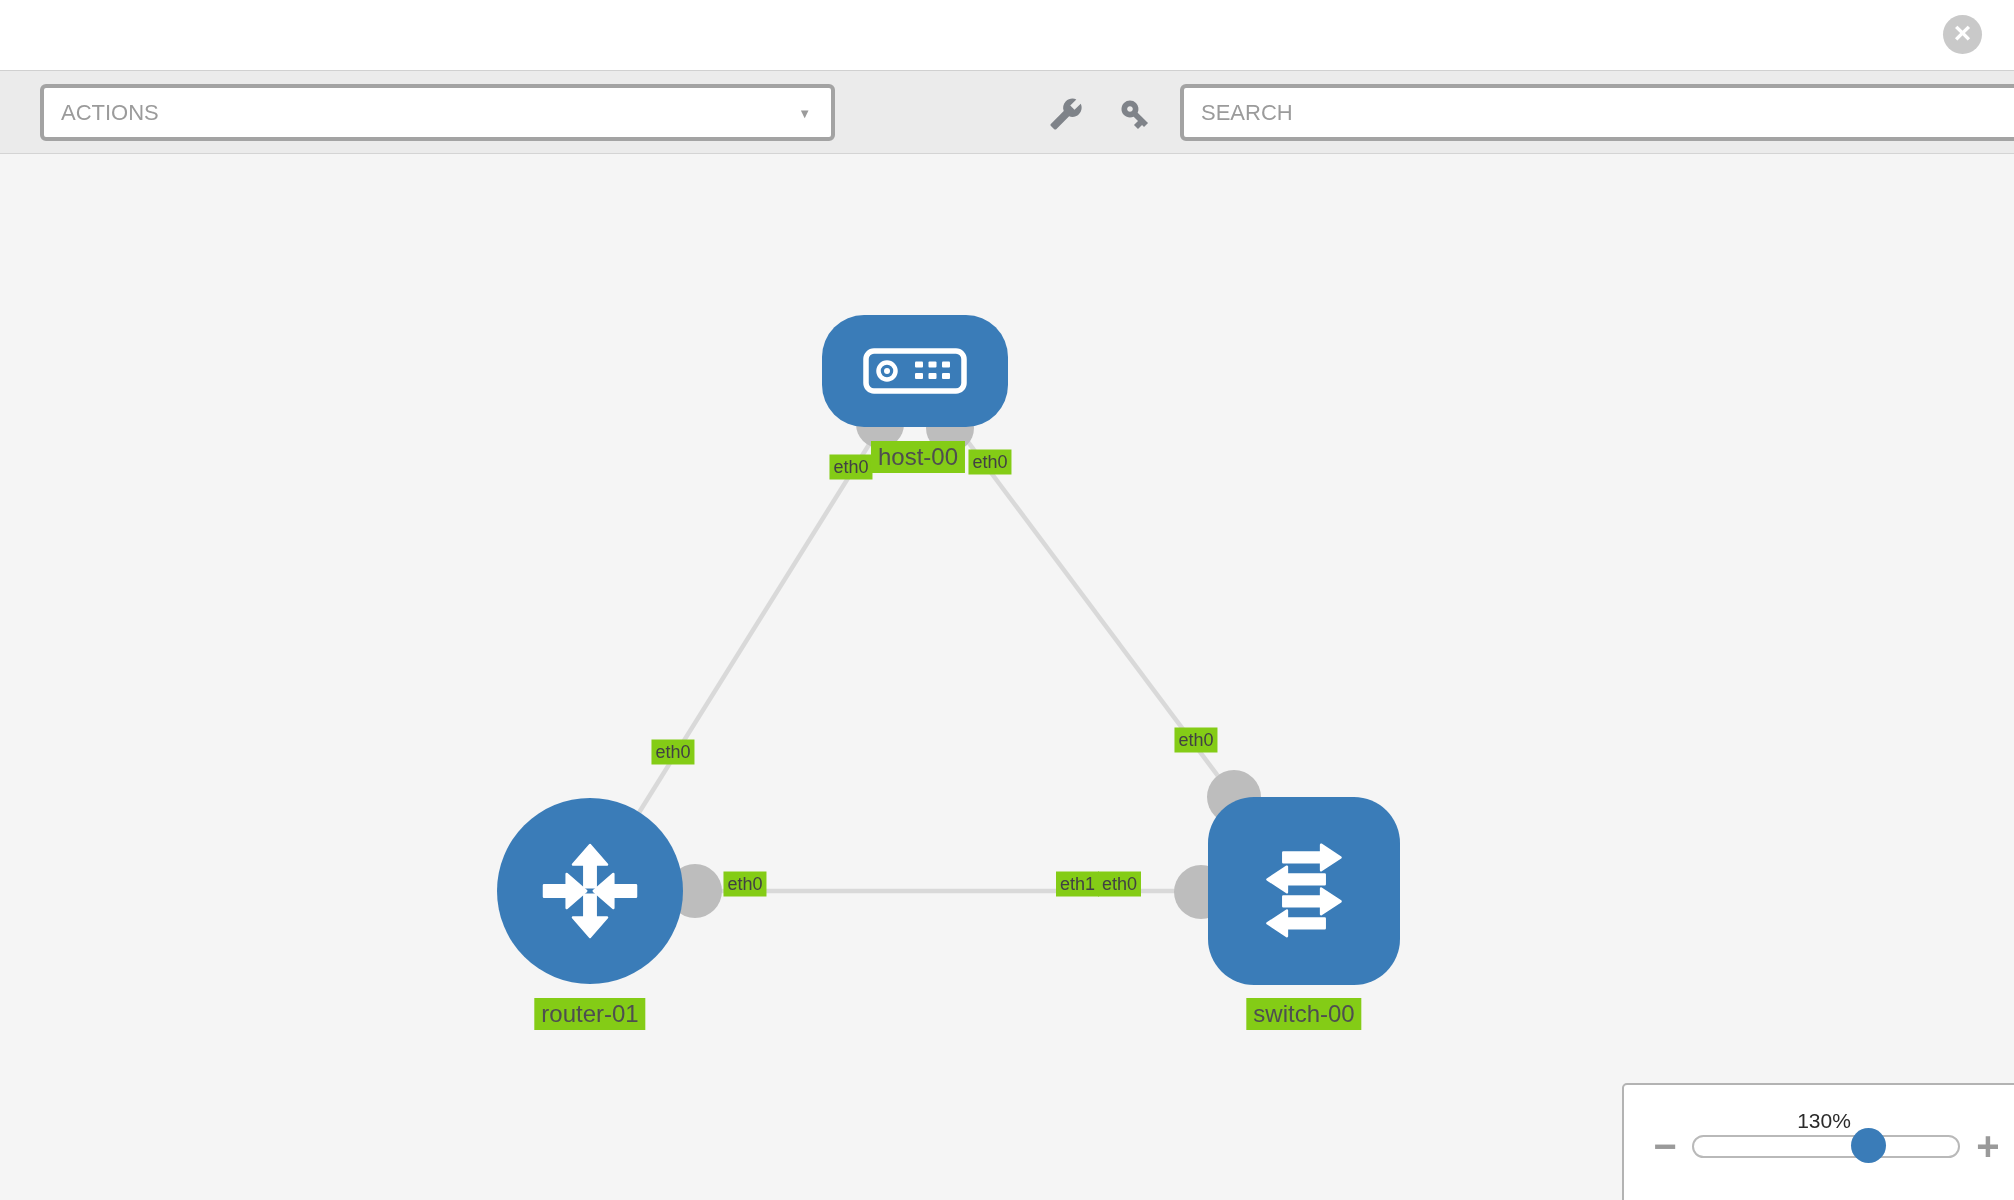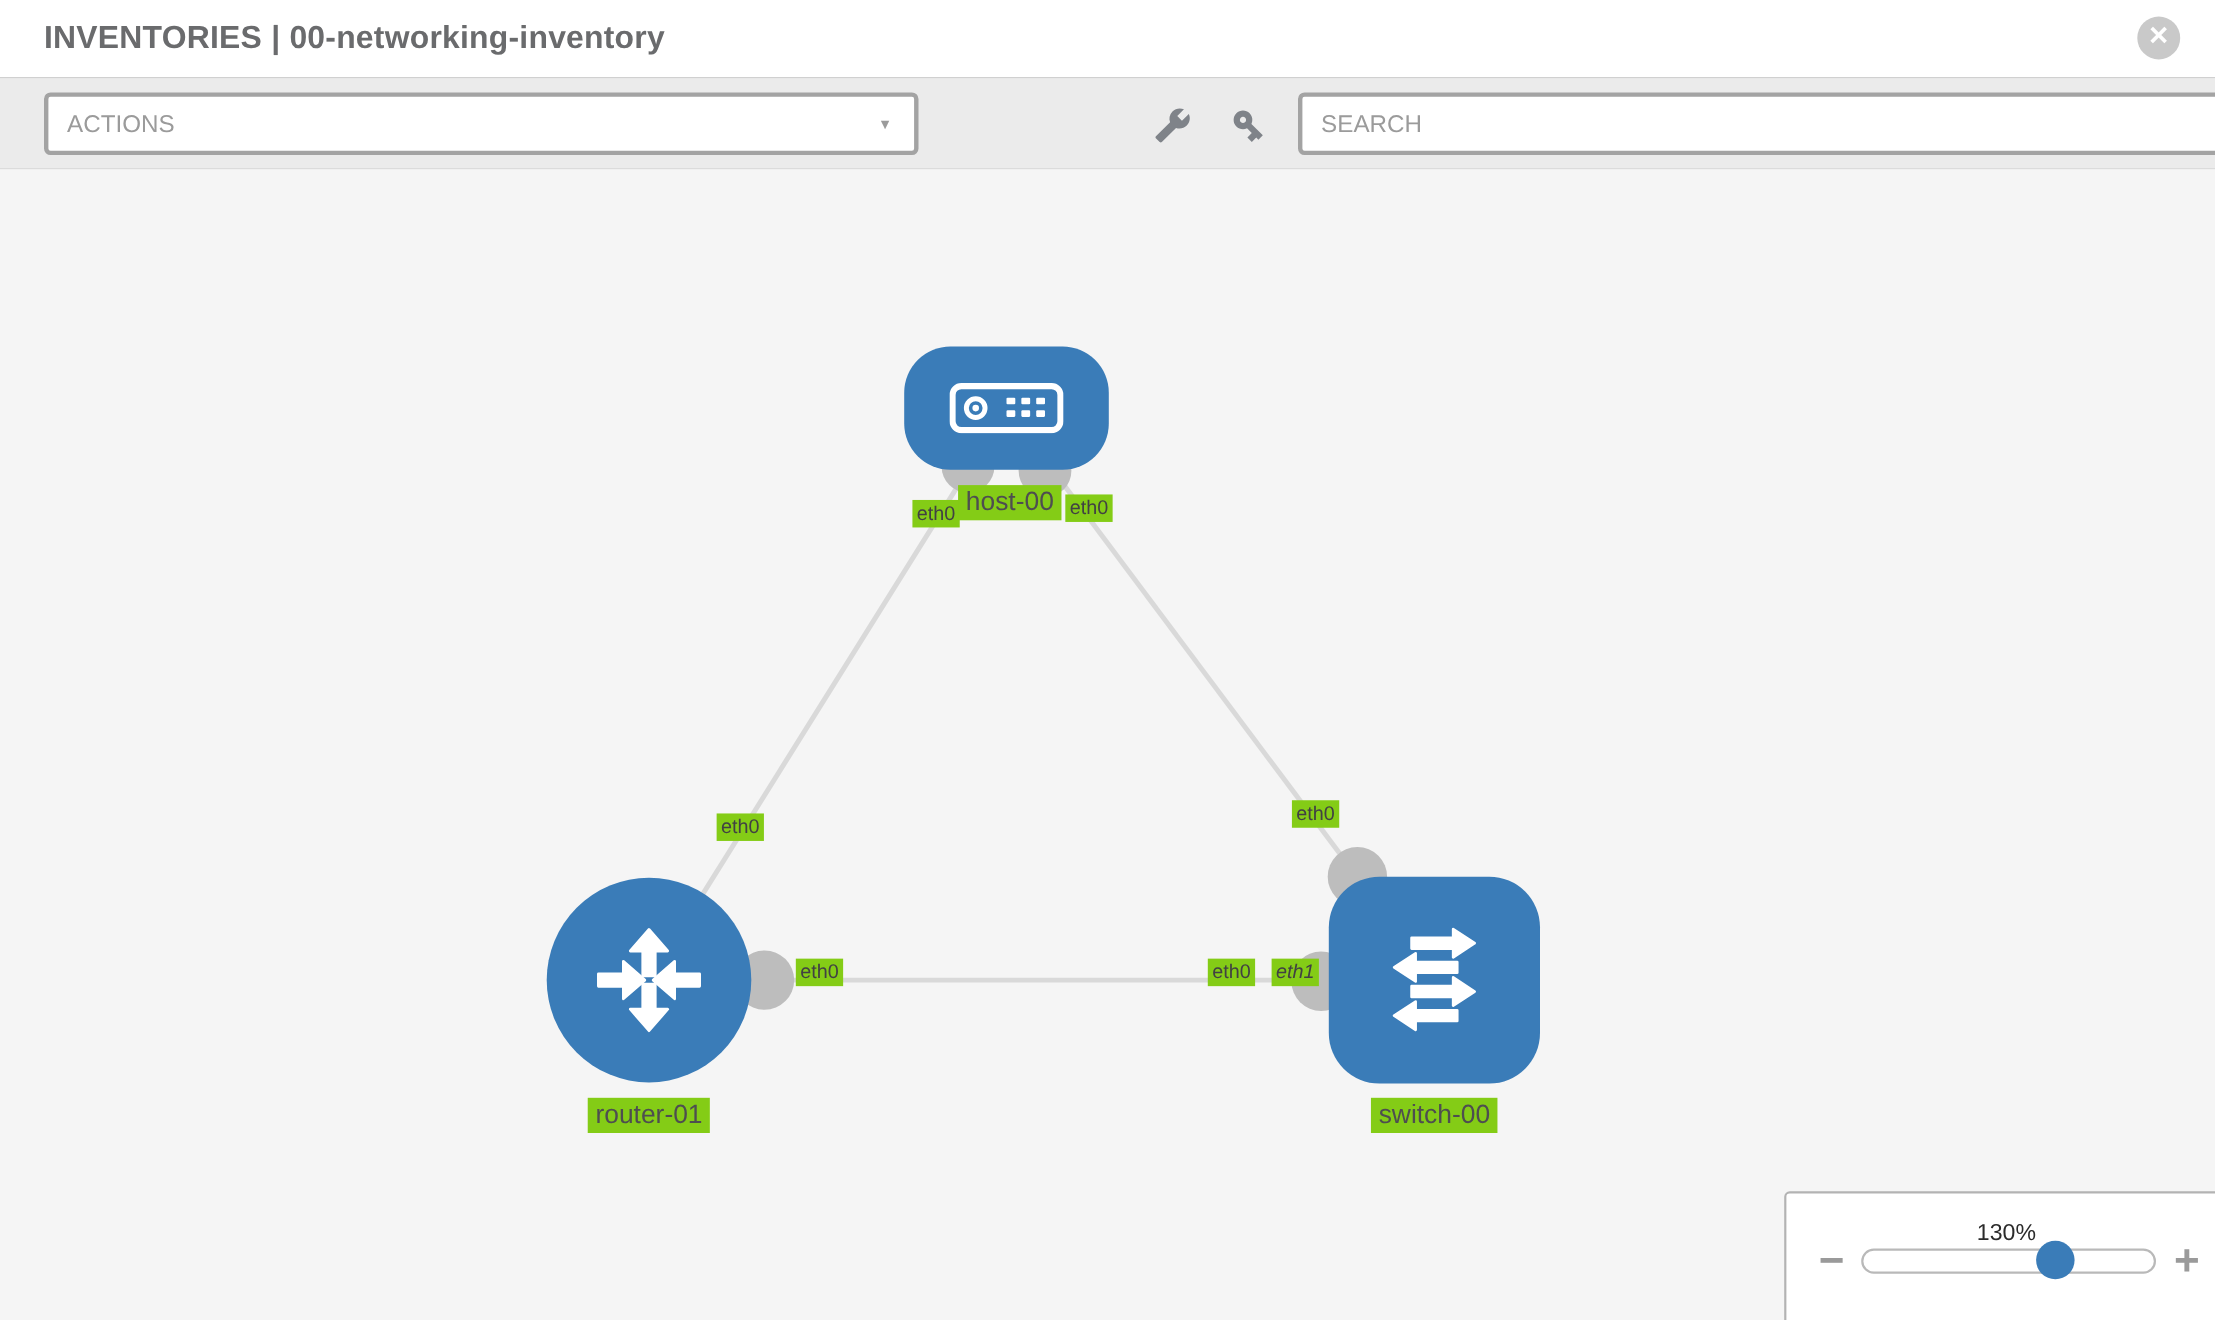--- a/index.html
+++ b/index.html
@@ -60,21 +60,20 @@
   .zoom-plus  { left:364px; }
   .zoom-track { position:absolute; left:68px; top:50px; width:268px; height:23px;
                 background:#fff; border:2px solid #b9b9b9; border-radius:12px; cursor:pointer; }
   .zoom-thumb { position:absolute; left:157px; top:-9px; width:35px; height:35px;
                 border-radius:50%; background:#3a7cb8; cursor:grab; }
 </style>
 </head>
 <body>
 
 <div class="hdr">
-  <div class="hdr-title">INVENTORIES | 00-networking-inventory</div>
   <div class="close-btn">
     <span>×</span>
   </div>
 </div>
 
 <div class="toolbar">
   <div class="select-box box-actions">
     <span class="sel-text">ACTIONS</span>
     <span class="caret">▼</span>
   </div>
@@ -112,21 +111,21 @@
     <circle cx="1234" cy="643" r="27" fill="#bdbdbd"></circle>
     <circle cx="1201" cy="738" r="27" fill="#bdbdbd"></circle>
   </svg>
 
   <div class="chip if-label" style="left:851px; top:313px;">eth0</div>
   <div class="chip if-label" style="left:673px; top:598px;">eth0</div>
   <div class="chip if-label" style="left:990px; top:308px;">eth0</div>
   <div class="chip if-label" style="left:1196px; top:586px;">eth0</div>
   <div class="chip if-label" style="left:745px; top:730px;">eth0</div>
   <div class="chip if-label left-anchored" style="left:1098px; top:730px;">eth0</div>
-  <div class="chip if-label left-anchored" style="left:1156px; top:730px;font-style:italic;">eth1</div>
+  <div class="chip if-label left-anchored" style="left:1056px; top:730px;">eth1</div>
 
   <div class="node node-host">
     <svg width="104" height="46" viewBox="0 0 104 46">
       <rect x="3" y="3" width="98" height="40" rx="8" fill="none" stroke="#fff" stroke-width="5.5"></rect>
       <circle cx="24" cy="23" r="8.5" fill="none" stroke="#fff" stroke-width="4.5"></circle>
       <circle cx="24" cy="23" r="3" fill="#fff"></circle>
       <rect x="52" y="13.5" width="8" height="6" rx="1" fill="#fff"></rect>
       <rect x="65.5" y="13.5" width="8" height="6" rx="1" fill="#fff"></rect>
       <rect x="79" y="13.5" width="8" height="6" rx="1" fill="#fff"></rect>
       <rect x="52" y="25" width="8" height="6" rx="1" fill="#fff"></rect>

